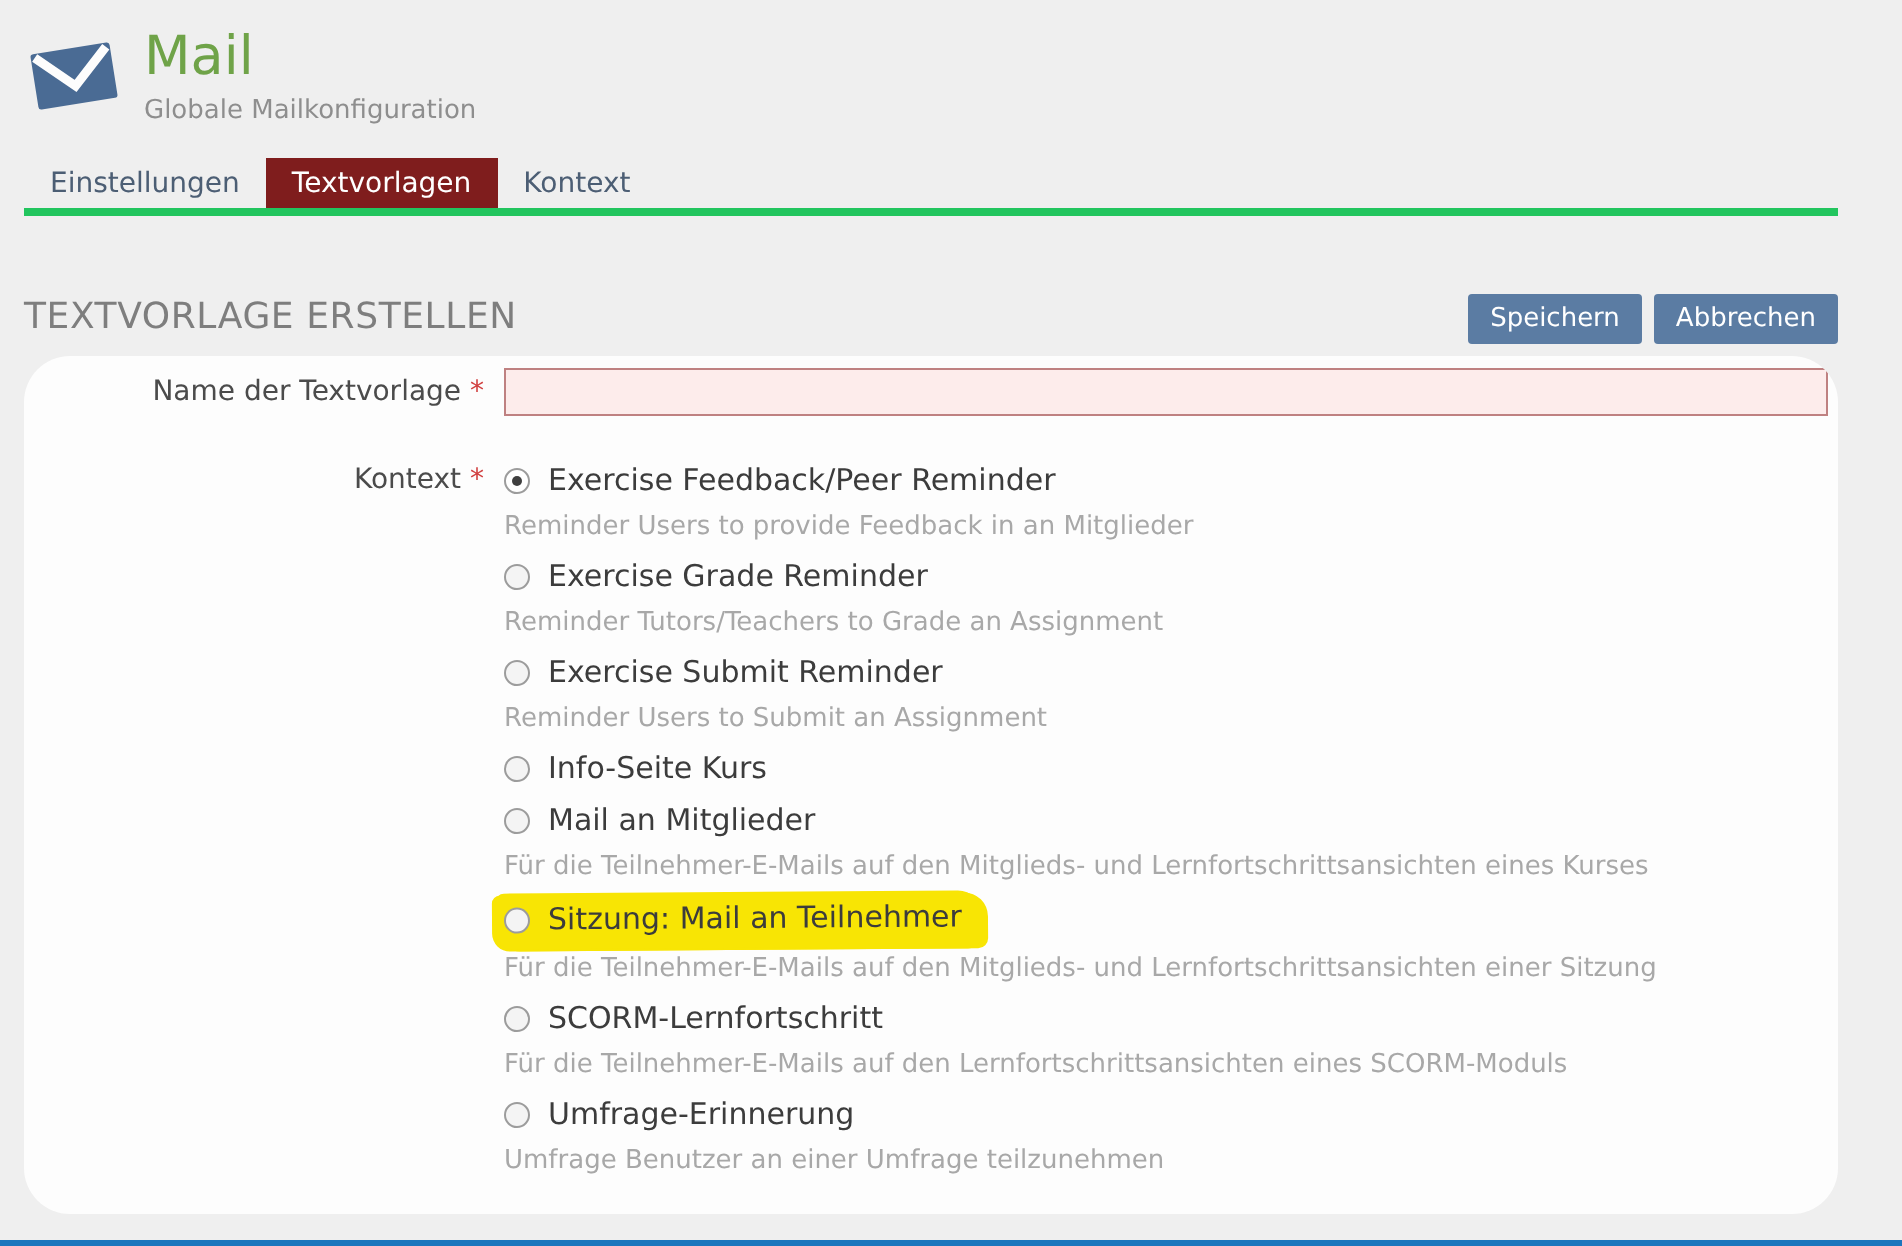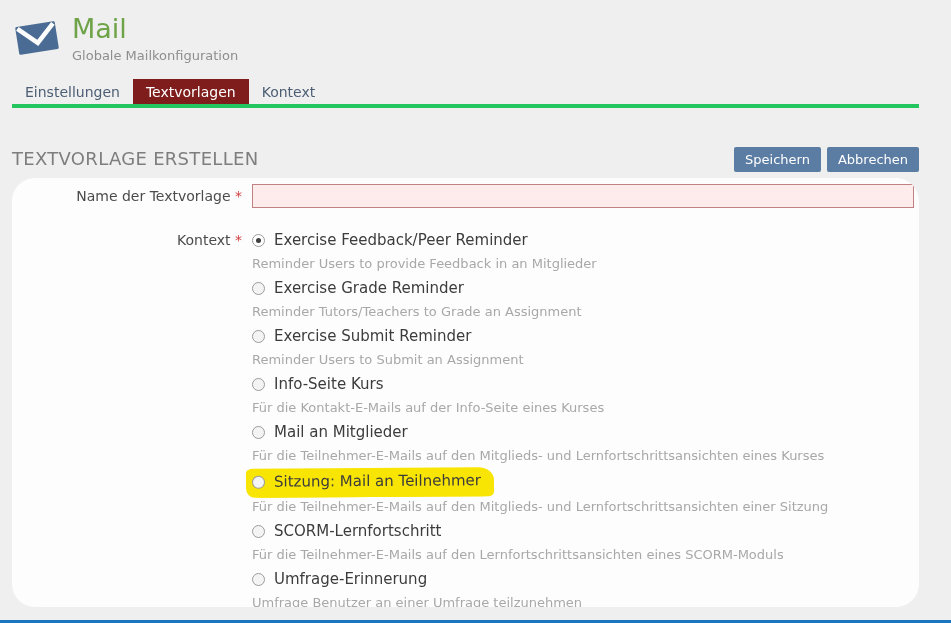--- a/index.html
+++ b/index.html
@@ -215,21 +215,20 @@
       <span class="opt-label">Exercise Submit Reminder</span>
     </span>
     <div class="opt-desc">Reminder Users to Submit an Assignment</div>
   </div>
 
   <div class="opt-block">
     <span class="opt-head">
       <span class="radio"></span>
       <span class="opt-label">Info-Seite Kurs</span>
     </span>
-    <div class="opt-desc">Für die Kontakt-E-Mails auf der Info-Seite eines Kurses</div>
   </div>
 
   <div class="opt-block">
     <span class="opt-head">
       <span class="radio"></span>
       <span class="opt-label">Mail an Mitglieder</span>
     </span>
     <div class="opt-desc">Für die Teilnehmer-E-Mails auf den Mitglieds- und Lernfortschrittsansichten eines Kurses</div>
   </div>
 

